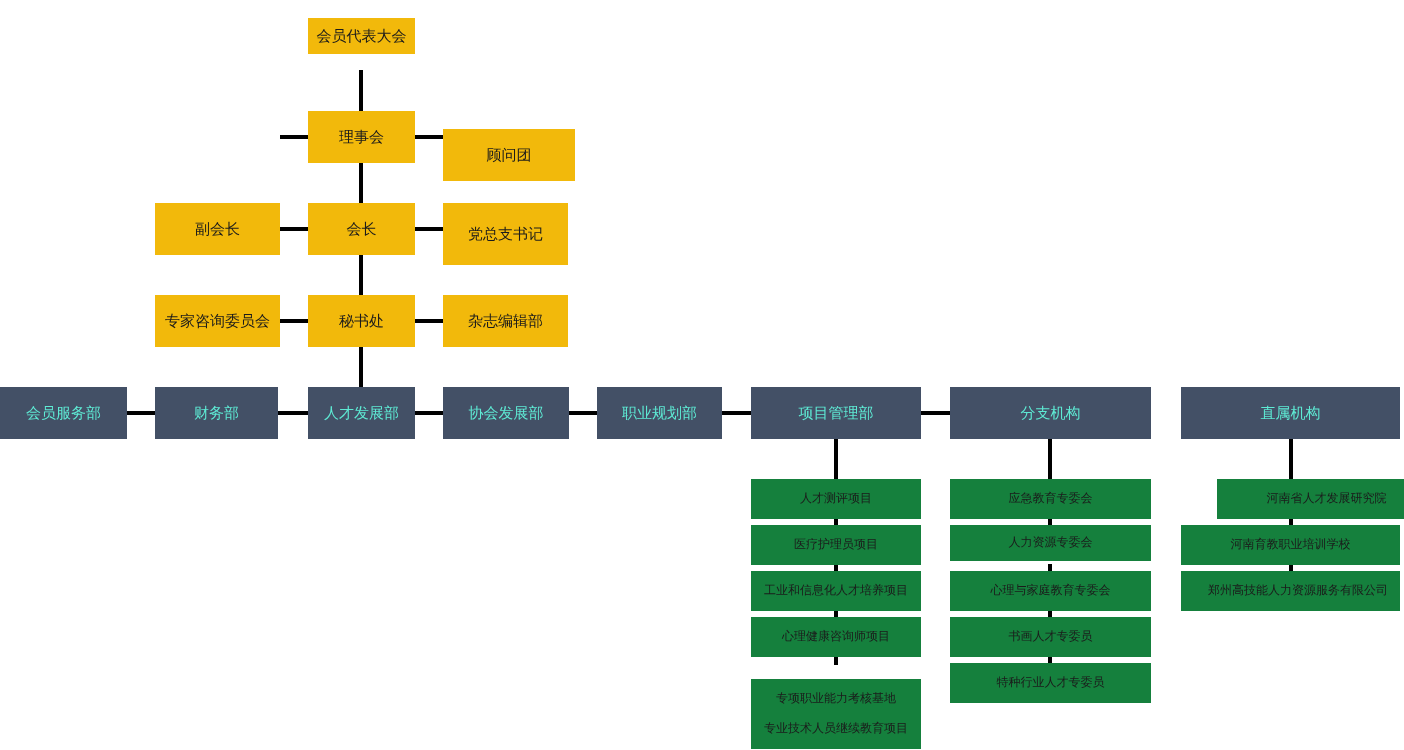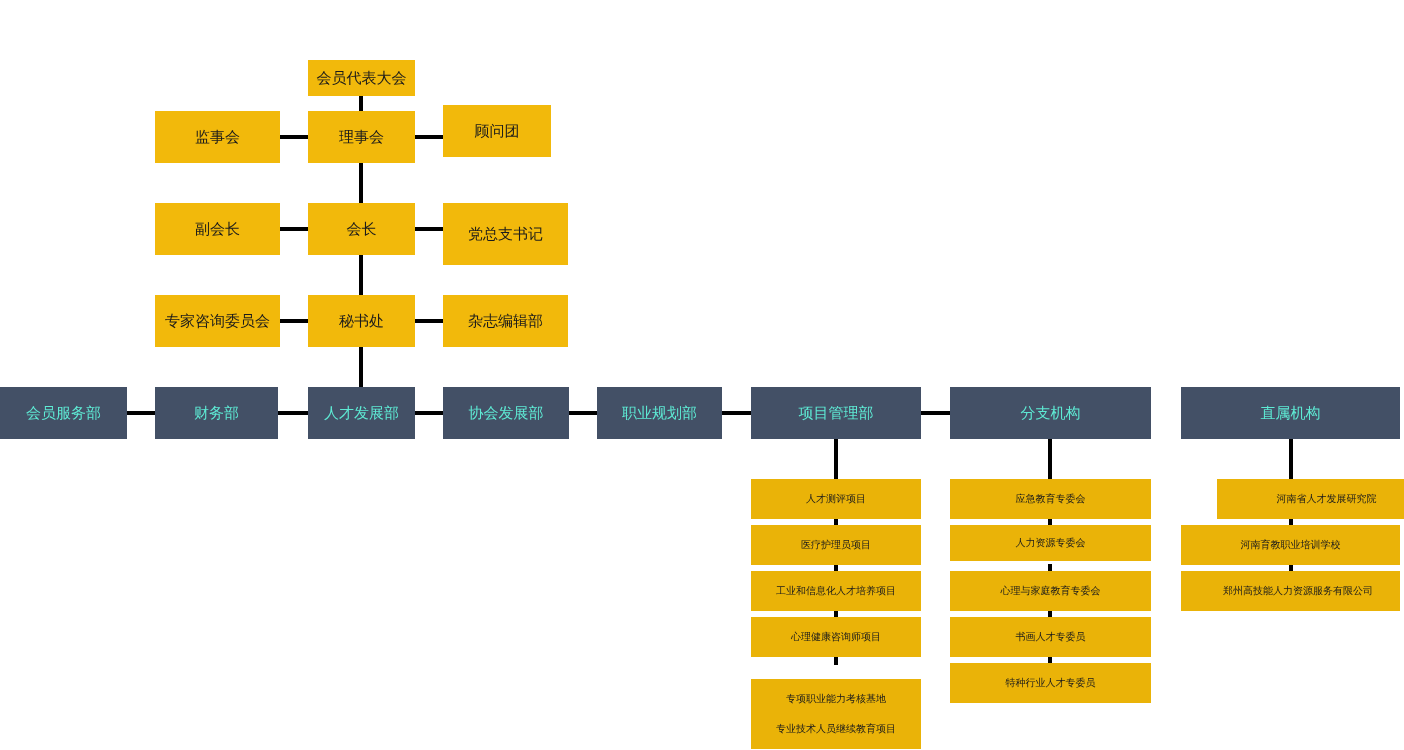--- a/index.html
+++ b/index.html
@@ -30,23 +30,23 @@
     background: #F2B90B;
     color: #1b1b1b;
     font-size: 15px;
   }
   .node-blue {
     background: #435066;
     color: #5eead4;
     font-size: 15px;
   }
   .node-green {
-    background: #eab308;
+    background: #15803d;
     color: #1b1b1b;
-    font-size: 10px;
+    font-size: 12px;
   }
   .connector {
     position: absolute;
     background: #000000;
     z-index: 1;
   }
   .connector-v { width: 4px; }
   .connector-h { height: 4px; }
 </style>
 </head>
@@ -86,25 +86,24 @@
   <div class="connector connector-v" style="left:1048px; top:439px; height:40px;"></div>
   <div class="connector connector-v" style="left:1048px; top:518px; height:9px;"></div>
   <div class="connector connector-v" style="left:1048px; top:564px; height:9px;"></div>
   <div class="connector connector-v" style="left:1048px; top:610px; height:9px;"></div>
   <div class="connector connector-v" style="left:1048px; top:656px; height:9px;"></div>
 
   <div class="connector connector-v" style="left:1289px; top:439px; height:40px;"></div>
   <div class="connector connector-v" style="left:1289px; top:518px; height:9px;"></div>
   <div class="connector connector-v" style="left:1289px; top:564px; height:9px;"></div>
 
-  <div class="node node-yellow" style="left:308px; top:18px; width:107px; height:36px;margin-top:42px;">会员代表大会</div>
+  <div class="node node-yellow" style="left:308px; top:18px; width:107px; height:36px;">会员代表大会</div>
 
-  <div class="node node-yellow" style="left:155px; top:111px; width:125px; height:52px;">监事会</div>
   <div class="node node-yellow" style="left:308px; top:111px; width:107px; height:52px;">理事会</div>
-  <div class="node node-yellow" style="left:443px; top:105px; width:108px; height:52px;">顾问团</div>
+  <div class="node node-yellow" style="left:443px; top:129px; width:132px; height:52px;">顾问团</div>
 
   <div class="node node-yellow" style="left:155px; top:203px; width:125px; height:52px;">副会长</div>
   <div class="node node-yellow" style="left:308px; top:203px; width:107px; height:52px;">会长</div>
   <div class="node node-yellow" style="left:443px; top:203px; width:125px; height:62px;">党总支书记</div>
 
   <div class="node node-yellow" style="left:155px; top:295px; width:125px; height:52px;">专家咨询委员会</div>
   <div class="node node-yellow" style="left:308px; top:295px; width:107px; height:52px;">秘书处</div>
   <div class="node node-yellow" style="left:443px; top:295px; width:125px; height:52px;">杂志编辑部</div>
 
   <div class="node node-blue" style="left:0px; top:387px; width:127px; height:52px;">会员服务部</div>

